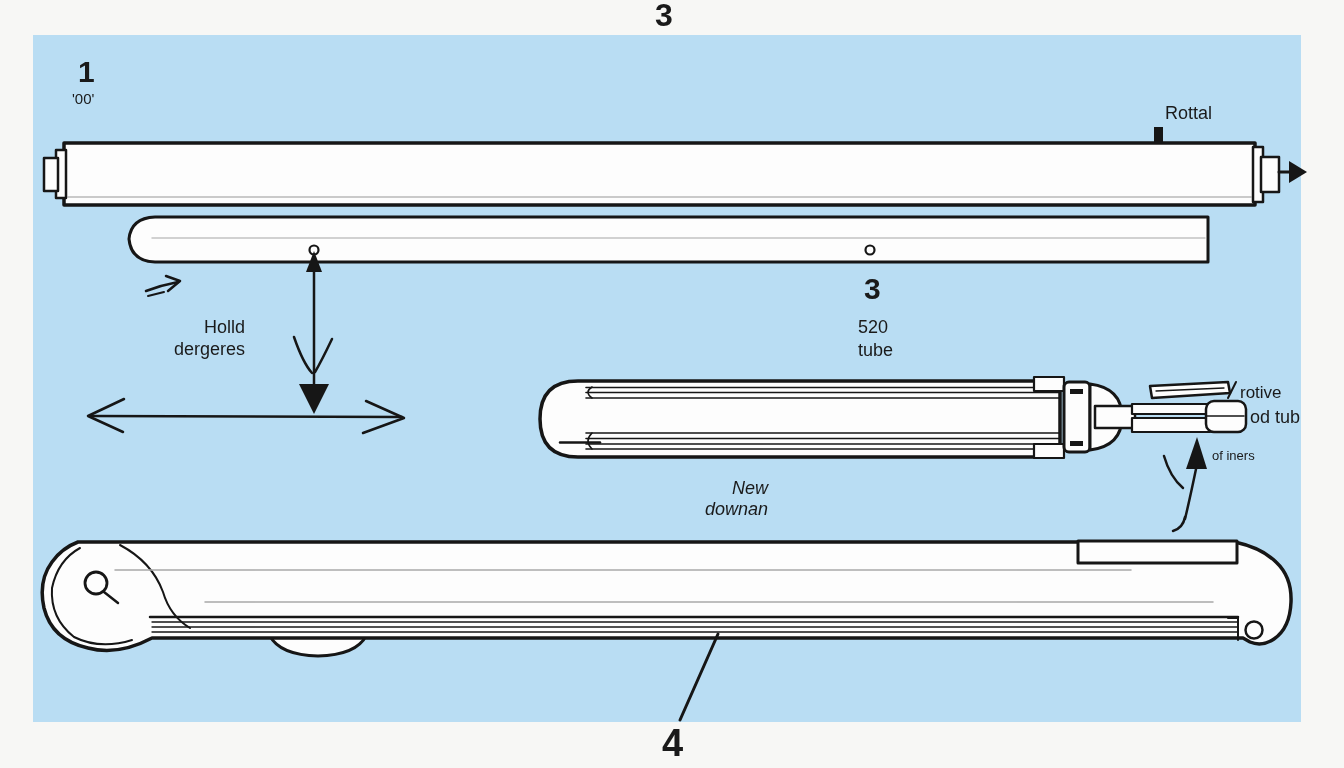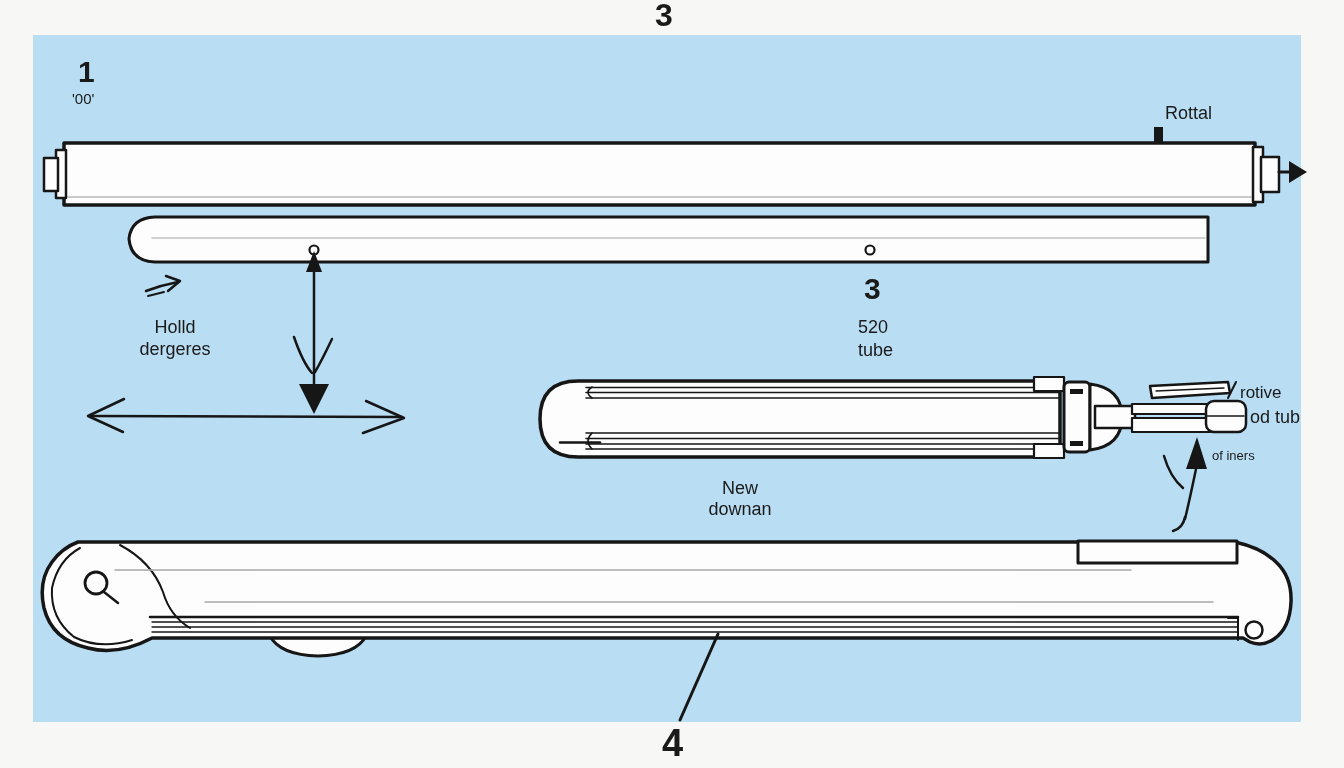--- a/index.html
+++ b/index.html
@@ -11,21 +11,21 @@
     font-family:"Liberation Sans", sans-serif;
     color:#161616;
   }
   .blue-panel{
     position:absolute;
     left:33px;top:35px;width:1268px;height:687px;
     background:#b9ddf3;
   }
   svg.drawing{position:absolute;left:0;top:0;}
   .lbl{position:absolute;white-space:pre;color:#1a1a1a;}
-  .lbl.center{text-align:center;white-space:normal;}
+  .lbl.center{text-align:right;white-space:normal;}
   .num-big{font-weight:bold;}
 </style>
 </head>
 <body>
 
 <div class="canvas">
 
   <div class="blue-panel"></div>
 
   <svg class="drawing" width="1344" height="768" viewBox="0 0 1344 768" stroke="#161616" stroke-linecap="round" stroke-linejoin="round" fill="none">
@@ -161,21 +161,21 @@
     <div>Holld</div>
     <div>dergeres</div>
   </div>
 
   <div class="lbl num-big" style="left:864px;top:272px;font-size:30px;">3</div>
 
   <div class="lbl" style="left:858px;top:317px;font-size:18px;">520</div>
 
   <div class="lbl" style="left:858px;top:340px;font-size:18px;">tube</div>
 
-  <div class="lbl center" style="left:685px;top:478px;width:110px;font-size:18px;line-height:21px;">
+  <div class="lbl center" style="left:658px;top:478px;width:110px;font-size:18px;line-height:21px;font-style:italic;">
     <div>New</div>
     <div>downan</div>
   </div>
 
   <div class="lbl" style="left:1240px;top:383px;font-size:17px;">rotive</div>
 
   <div class="lbl" style="left:1250px;top:407px;font-size:18px;">od tub</div>
 
   <div class="lbl" style="left:1212px;top:448px;font-size:13px;">of iners</div>
 

